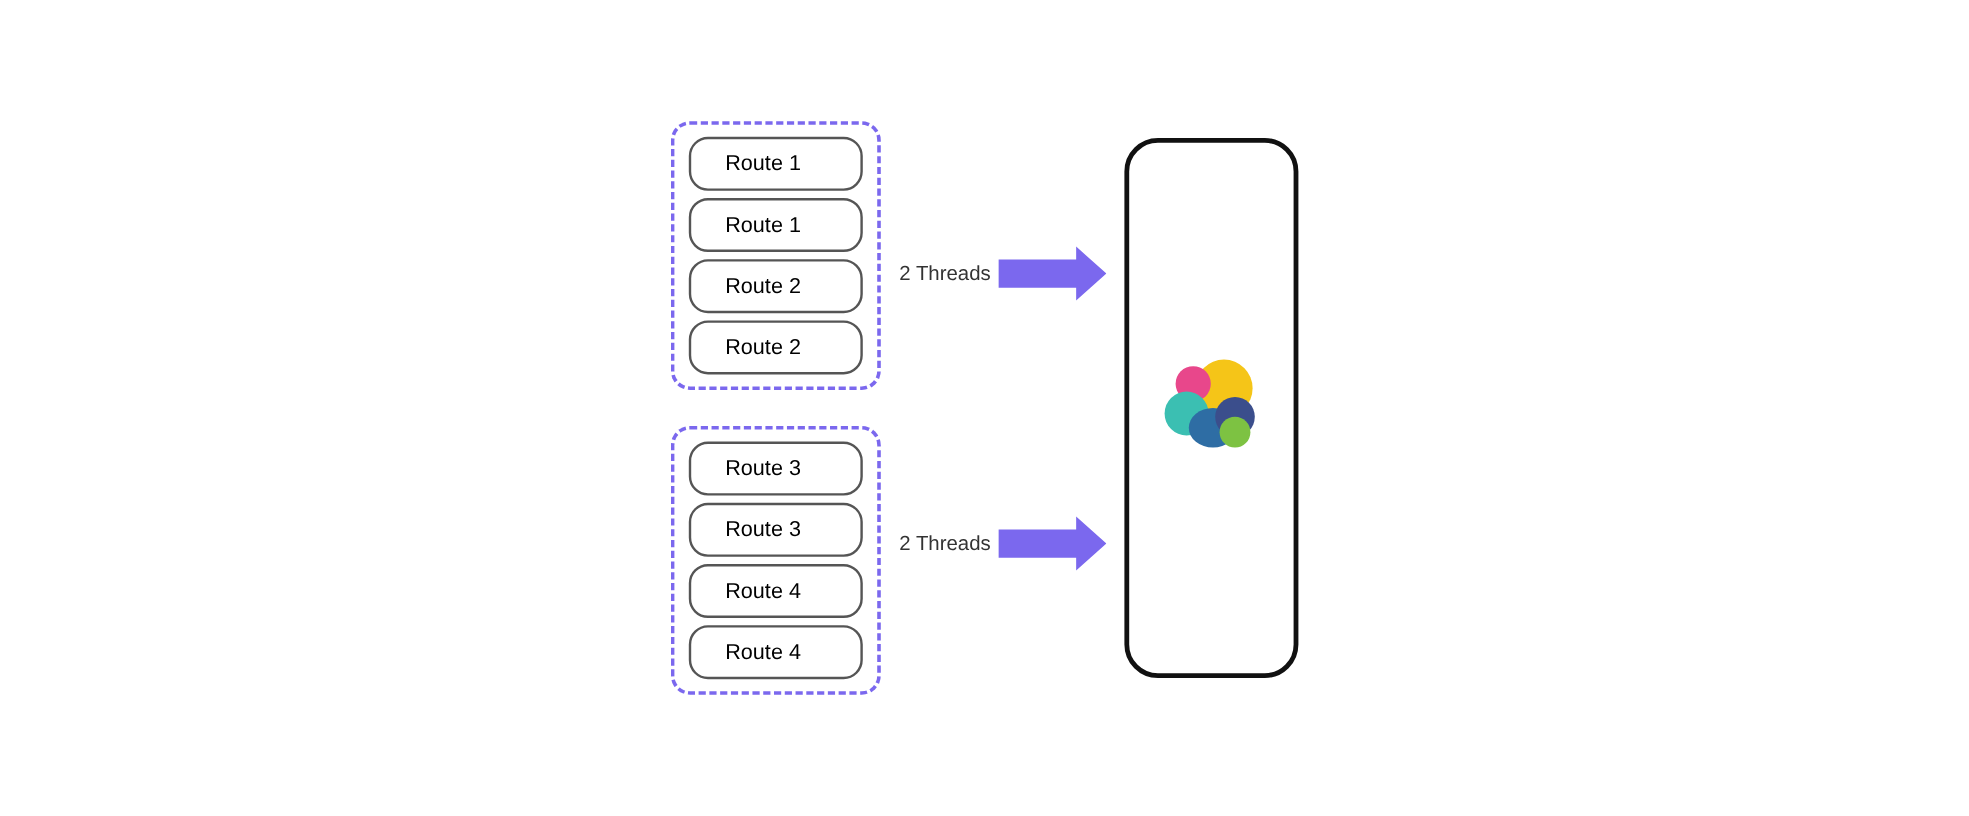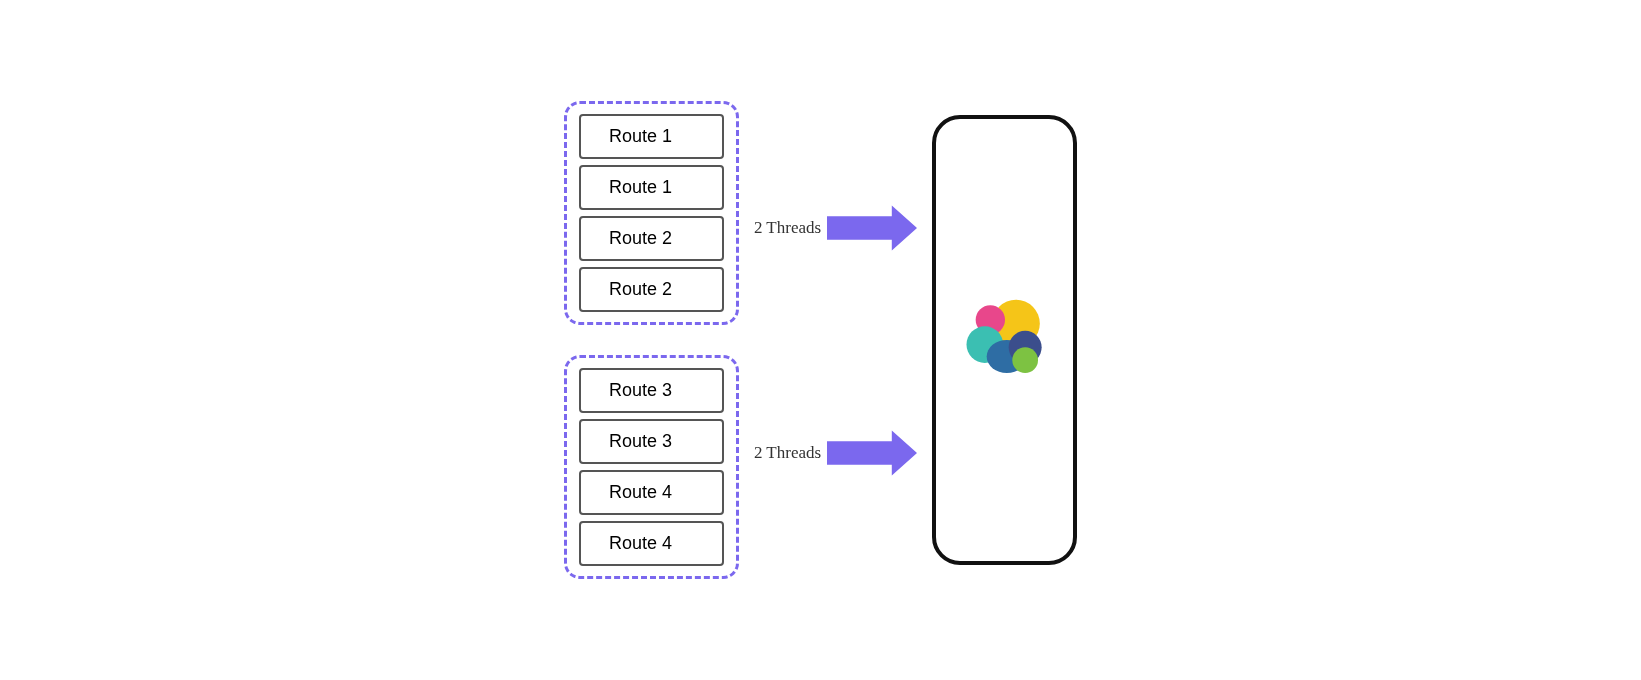--- a/index.html
+++ b/index.html
@@ -26,40 +26,39 @@
       border-radius: 16px;
       padding: 10px 12px;
       display: flex;
       flex-direction: column;
       gap: 6px;
       background: #ffffff;
     }
 
     .route-box {
       border: 2px solid #555;
-      border-radius: 4px;
+      border-radius: 16px;
       padding: 10px 28px;
       font-size: 18px;
       background: #ffffff;
       min-width: 145px;
       text-align: left;
     }
 
     .arrow-group {
       display: flex;
       align-items: center;
       gap: 6px;
     }
 
     .thread-label {
       font-size: 17px;
       color: #333;
       white-space: nowrap;
       margin-right: 0;
-      font-family: Liberation Serif, serif;
     }
 
     .arrow {
       width: 90px;
       height: 50px;
       position: relative;
     }
 
     .arrow svg {
       width: 100%;

